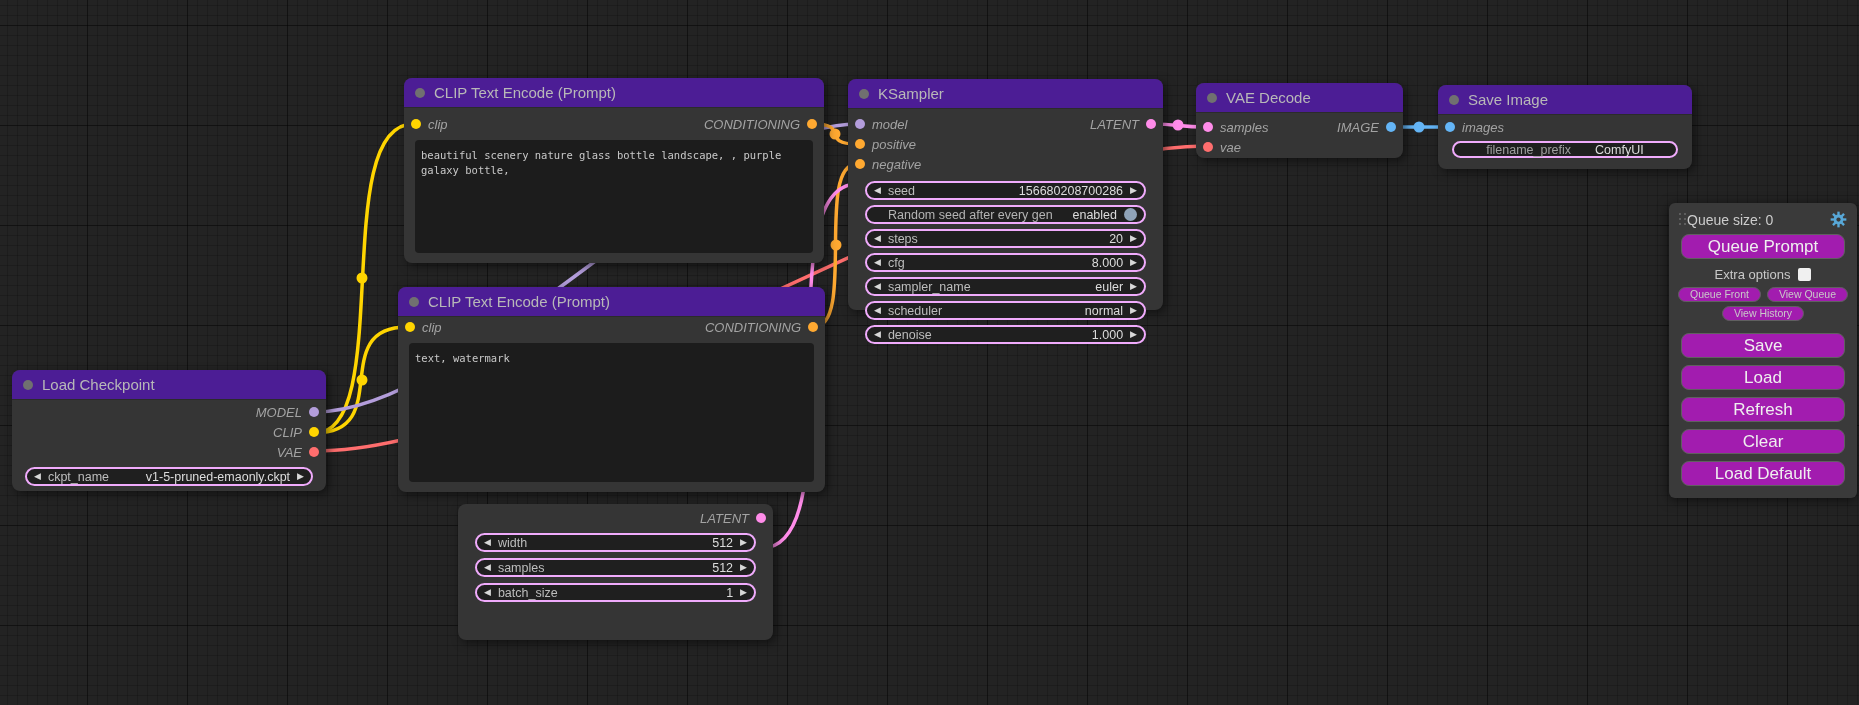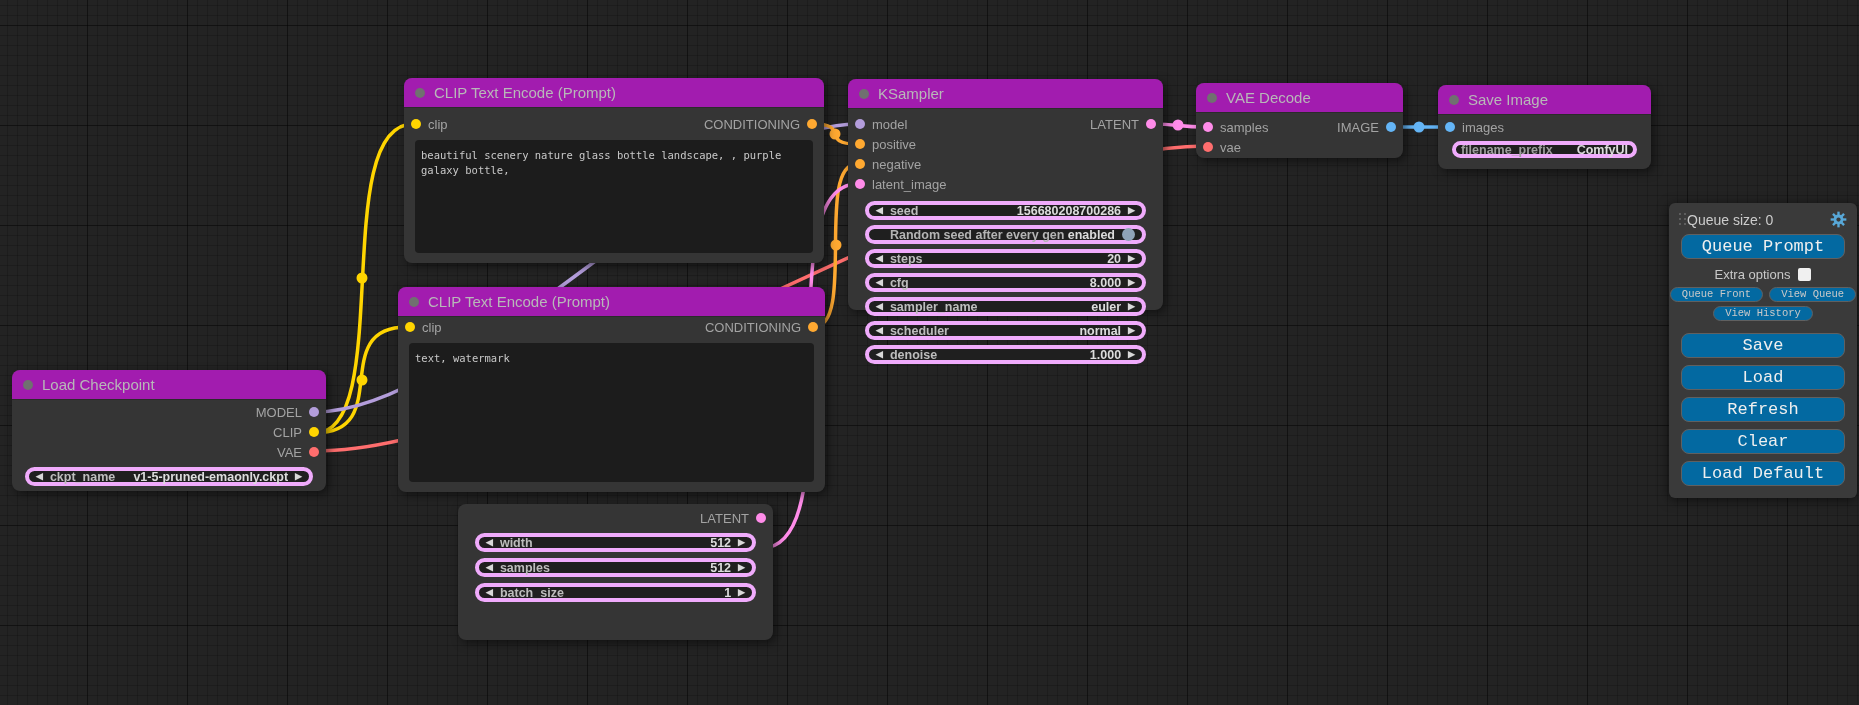--- a/index.html
+++ b/index.html
@@ -18,36 +18,36 @@
     background-size:100px 100px,100px 100px,10px 10px,10px 10px;
     background-position:27px 25px,-13px 0,7px 5px,7px 5px;
     z-index:0;
   }
   svg.links{position:absolute;left:0;top:0;z-index:1;}
   .node{
     position:absolute;z-index:2;background:#353535;border-radius:8px;
     box-shadow:3px 3px 10px rgba(0,0,0,.5);
   }
   .ntitle{
-    height:30px;background:#a21caf;border-radius:8px 8px 0 0;
+    height:30px;background:#4c1d95;border-radius:8px 8px 0 0;
     border-bottom:1px solid #2b2b2b;display:flex;align-items:center;
     padding-left:11px;gap:9px;box-sizing:border-box;
   }
   .tdot{width:10px;height:10px;border-radius:50%;background:#707070;flex:0 0 auto;}
   .ttext{color:#b8b8b8;font-size:15px;white-space:nowrap;}
-  .srow{height:20px;display:flex;align-items:center;justify-content:space-between;padding:0 7px;}
+  .srow{height:20px;display:flex;align-items:center;justify-content:space-between;padding:0 7px;font-style:italic;}
   .sgrp{display:flex;align-items:center;gap:7px;}
   .dot{width:10px;height:10px;border-radius:50%;flex:0 0 auto;}
   .slabel{color:#a3a3a3;font-size:13px;white-space:nowrap;}
   .c-model{background:#B39DDB}.c-clip{background:#FFD500}.c-vae{background:#FF6E6E}
   .c-cond{background:#FFA931}.c-latent{background:#FF8CE9}.c-image{background:#64B5F6}
   .widget{
-    height:19px;border:4px solid #f0abfc;border-radius:10px;background:#1f1f1f;
+    height:19px;border:2px solid #f0abfc;border-radius:10px;background:#1f1f1f;
     display:flex;align-items:center;box-sizing:border-box;
-    margin:5px 17px 0;padding:0 7px;font-size:12.5px;font-weight:bold;
+    margin:5px 17px 0;padding:0 7px;font-size:12.5px;
   }
   .warr{color:#d8d8d8;font-size:9px;line-height:1;cursor:pointer;}
   .wlabel{color:#bdbdbd;margin-left:7px;white-space:nowrap;}
   .wvalue{margin-left:auto;color:#dcdcdc;margin-right:7px;white-space:nowrap;}
   .widget.center{justify-content:center;}
   .widget.center .wlabel{margin-left:0;color:#9f9f9f;}
   .widget.center .wvalue{margin-left:24px;margin-right:0;}
   .tknob{width:13px;height:13px;border-radius:50%;background:#8fa3b8;flex:0 0 auto;}
   .prompt{
     background:#1c1c1c;border-radius:4px;margin:6px 11px 0;padding:8px 6px;
@@ -58,22 +58,22 @@
   .menu{
     position:absolute;left:1669px;top:203px;width:188px;height:295px;z-index:3;
     background:#3a3a3a;border-radius:6px;box-shadow:0 2px 12px rgba(0,0,0,.6);
     box-sizing:border-box;
   }
   .mhead{display:flex;align-items:center;padding:8px 10px 2px;}
   .mtitle{flex:1;text-align:left;color:#cccccc;font-size:14px;}
   .handle{display:grid;grid-template-columns:3px 3px;grid-auto-rows:3px;gap:2px;cursor:grab;}
   .handle i{width:2px;height:2px;border-radius:50%;background:#6a6a6a;}
   .btn{
-    display:block;background:#0369a1;border:1px solid #606060;border-radius:8px;
-    color:#efefef;text-align:center;cursor:pointer;box-sizing:border-box;font-family:Liberation Mono, monospace;
+    display:block;background:#a21caf;border:1px solid #606060;border-radius:8px;
+    color:#efefef;text-align:center;cursor:pointer;box-sizing:border-box;
   }
   .btn-big{margin:4px 12px 0;height:25px;line-height:23px;font-size:17px;width:164px;}
   .btn-stack{margin:7px 12px 0;height:25px;line-height:23px;font-size:17px;width:164px;}
   .xrow{display:flex;align-items:center;justify-content:center;gap:8px;margin-top:8px;}
   .xlabel{color:#c9c9c9;font-size:13px;}
   .checkbox{width:13px;height:13px;background:#f0f0f0;border-radius:2px;cursor:pointer;}
   .smallrow{display:flex;justify-content:center;gap:6px;margin-top:5px;border-radius:6px;}
   .btn-small{height:15px;line-height:13px;font-size:10.5px;color:#c9c9c9;border-radius:8px;padding:0 11px;}
 </style>
 </head>
@@ -226,26 +226,20 @@
     <span class="dot c-cond"></span>
     <span class="slabel">positive</span>
       </span>
     </div>
   <div class="srow">
       <span class="sgrp">
     <span class="dot c-cond"></span>
     <span class="slabel">negative</span>
       </span>
     </div>
-  <div class="srow">
-      <span class="sgrp">
-    <span class="dot c-latent"></span>
-    <span class="slabel">latent_image</span>
-      </span>
-    </div>
   <div style="height:7px"></div>
   <div class="widget" style="margin-top:0">
     <span class="warr">◀</span>
     <span class="wlabel">seed</span>
     <span class="wvalue">156680208700286</span>
     <span class="warr">▶</span>
   </div>
   <div class="widget">
     <span class="wlabel" style="margin-left:14px;color:#b4b4b4">Random seed after every gen</span>
     <span class="wvalue">enabled</span>
@@ -300,21 +294,21 @@
       </span>
   </div>
   <div class="srow">
       <span class="sgrp">
     <span class="dot c-vae"></span>
     <span class="slabel">vae</span>
       </span>
     </div>
 </div>
 
-<div class="node" style="left:1438px;top:85px;width:213px;height:84px">
+<div class="node" style="left:1438px;top:85px;width:254px;height:84px">
   <div class="ntitle">
     <span class="tdot"></span>
     <span class="ttext">Save Image</span>
   </div>
   <div style="height:2px"></div>
   <div class="srow">
       <span class="sgrp">
     <span class="dot c-image"></span>
     <span class="slabel">images</span>
       </span>

